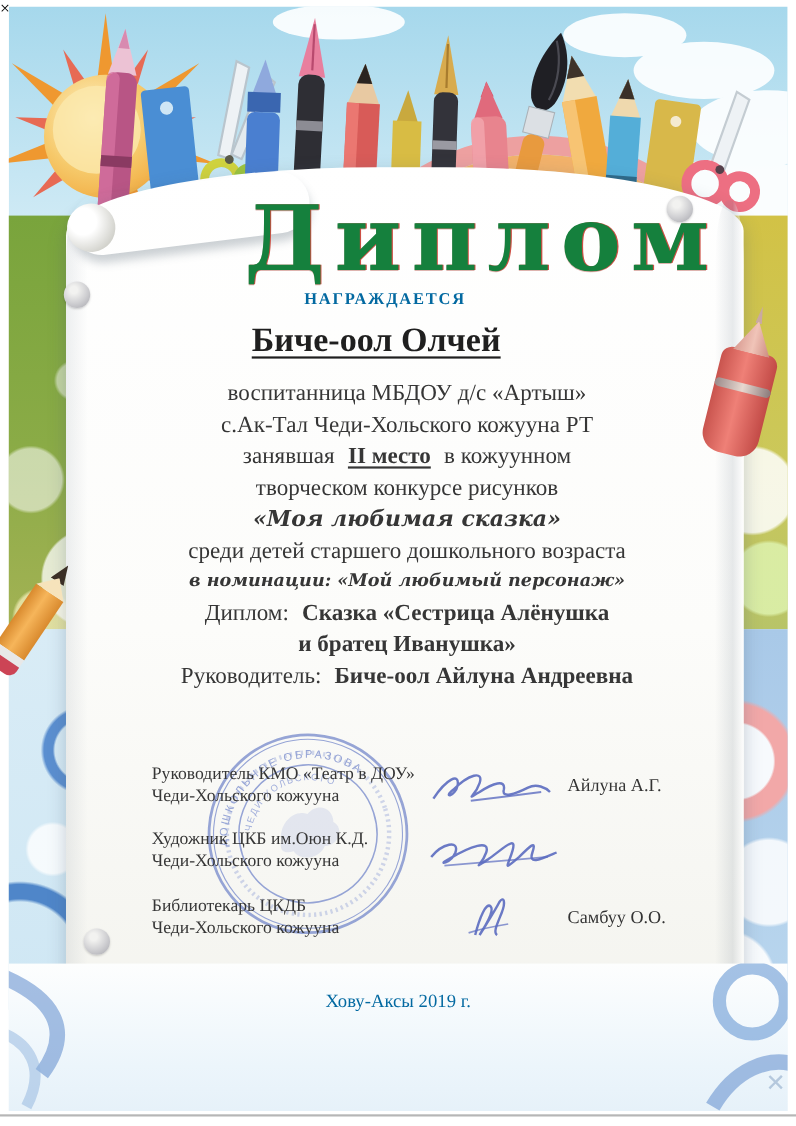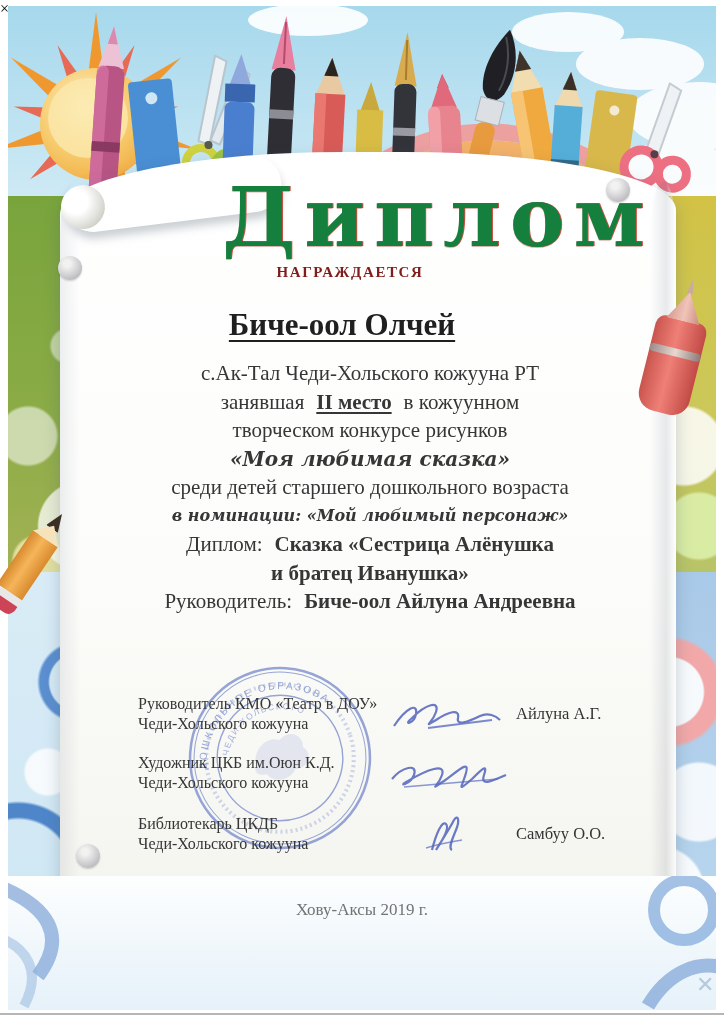--- a/index.html
+++ b/index.html
@@ -71,22 +71,22 @@
     background:radial-gradient(circle at 35% 35%, #ffffff 30%, #d2d2cc 75%, #c4c4be);}
   .rivet{position:absolute;width:24px;height:24px;border-radius:50%;z-index:4;
     background:radial-gradient(circle at 38% 32%, #f2f2f0 15%, #cfcfd2 55%, #aeaeb4 90%);box-shadow:0 1px 2px rgba(0,0,0,.18);}
 
   
   .content{position:absolute;left:90px;top:168px;width:544px;z-index:4;text-align:center;color:#3a3a3a;}
   .cert-title{font-family:"DejaVu Serif",serif;font-weight:bold;font-size:82px;line-height:1.05;
     letter-spacing:9px;transform:translateX(68px);color:#15803d;
     text-shadow:1px 0 0 #cc4f44, 0 1px 0 rgba(160,40,30,.35);}
   .awarded{margin-top:4px;transform:translateX(-20px);font-family:"Liberation Serif",serif;
-    font-weight:bold;font-size:15px;letter-spacing:1.6px;color:#7f1d1d;}
-  .recipient{margin-top:26px;transform:translateX(-28px);font-weight:bold;font-size:31px;color:#1f1f1f;
+    font-weight:bold;font-size:15px;letter-spacing:1.6px;color:#0369a1;}
+  .recipient{margin-top:10px;transform:translateX(-28px);font-weight:bold;font-size:31px;color:#1f1f1f;
     text-decoration:underline;text-underline-offset:5px;text-decoration-thickness:2px;}
   .body-lines{margin-top:16px;font-size:21px;line-height:28.5px;color:#363636;}
   .b{font-weight:bold;}
   .u{text-decoration:underline;text-underline-offset:3px;}
   .script{font-style:italic;font-weight:bold;font-family:"DejaVu Serif",serif;font-size:20px;}
   .sp{margin-left:.32em;margin-top:40px;}
 
   
   .stamp{position:absolute;left:176px;top:656px;width:192px;height:192px;z-index:3;opacity:.8;transform:rotate(-18deg);}
 
@@ -94,21 +94,21 @@
   .sign-block{position:absolute;left:130px;top:686px;width:470px;z-index:5;}
   .sign-row{display:grid;grid-template-columns:250px 128px 1fr;align-items:center;margin-bottom:13px;}
   .sign-pos{font-size:16px;line-height:20.5px;color:#363636;text-align:left;}
   .sign-name{font-size:16.5px;color:#333333;text-align:left;}
   .sig svg{display:block;}
 
   
   .bottom-band{position:absolute;left:0;right:0;bottom:0;height:134px;z-index:5;
     background:linear-gradient(180deg,#fdfefe,#ecf5fb 70%,#e6f1f9);}
   .footer-line{position:absolute;left:0;right:0;top:894px;z-index:5;text-align:center;
-    font-size:17px;color:#737373;z-index:6;}
+    font-size:17px;color:#0369a1;z-index:6;}
   .pencil-row{position:absolute;left:14px;right:10px;bottom:0px;height:100px;display:flex;
     justify-content:space-between;align-items:flex-end;z-index:7;}
   .pencil{width:34px;height:100px;}
   .p-tip{position:relative;width:100%;height:40px;clip-path:polygon(50% 0,100% 100%,0 100%);
     background:linear-gradient(90deg,#e3c astray;background:linear-gradient(90deg,#e8cf9a,#f7e6bc 50%,#e3c globalThis;}
   .p-tip{background:linear-gradient(90deg,#e8cf9a,#f7e6bc 50%,#dfc28e);}
   .p-lead{position:absolute;top:0;left:50%;transform:translateX(-50%);width:13px;height:17px;
     clip-path:polygon(50% 0,100% 100%,0 100%);background:#3e332a;}
   .p-body{width:100%;height:60px;}
   .ribbons{position:absolute;left:0;right:0;bottom:0;height:134px;z-index:6;pointer-events:none;}
@@ -296,20 +296,21 @@
       <text font-family="Liberation Sans, sans-serif" font-size="8.5" letter-spacing="1.6" fill="#8e9ed6">
         <textPath href="#arcIn" startOffset="14%">ЧЕДИ-ХОЛЬСКОГО</textPath>
       </text>
     </svg>
 
     <div class="content">
       <div class="cert-title">Диплом</div>
       <div class="awarded">НАГРАЖДАЕТСЯ</div>
       <div class="recipient">Биче-оол Олчей</div>
       <div class="body-lines">
+        <div>воспитанница МБДОУ д/с «Артыш»</div>
         <div>с.Ак-Тал Чеди-Хольского кожууна РТ</div>
         <div>
           <span>занявшая</span>
           <span class="b u sp">II место</span>
           <span class="sp">в кожуунном</span>
         </div>
         <div>творческом конкурсе рисунков</div>
         <div class="script">«Моя любимая сказка»</div>
         <div>среди детей старшего дошкольного возраста</div>
         <div class="script" style="font-size:16px;">в номинации: «Мой любимый персонаж»</div>

